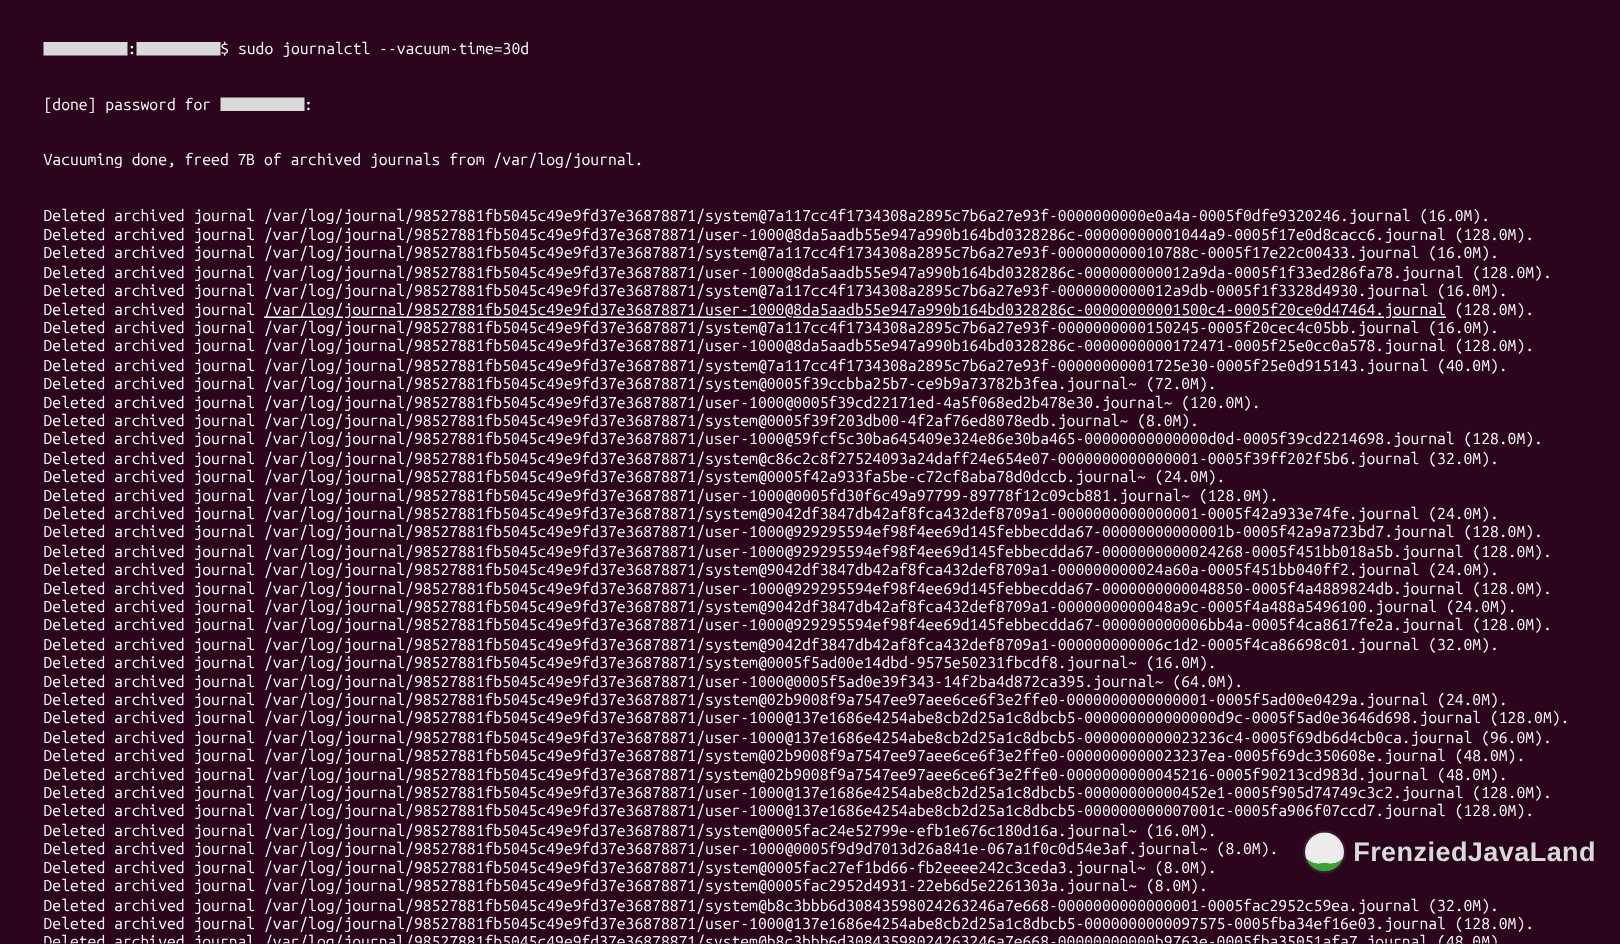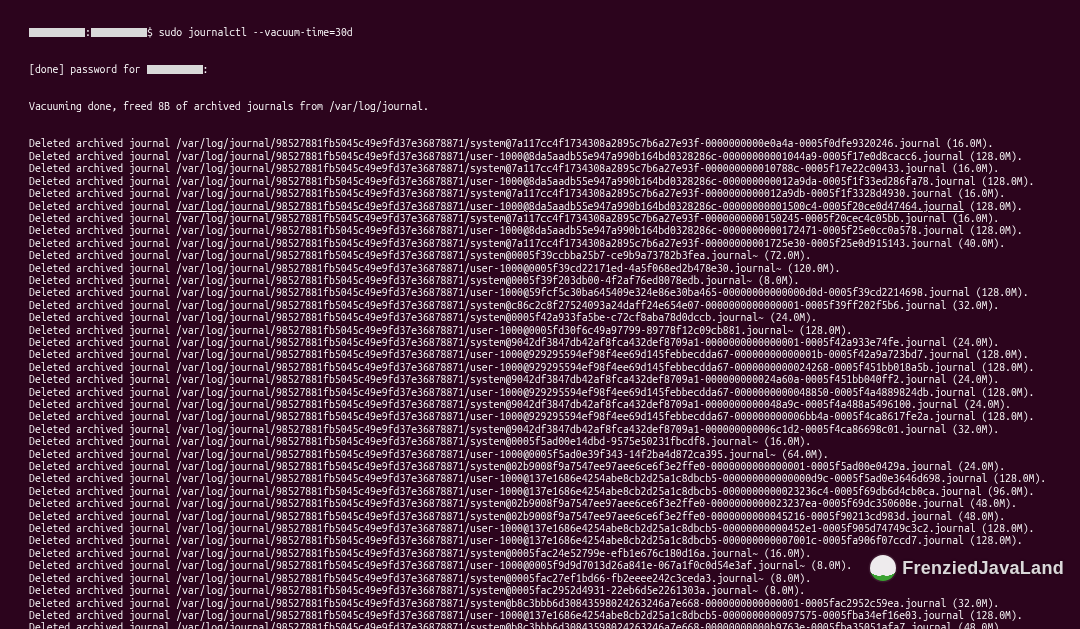--- a/index.html
+++ b/index.html
@@ -63,20 +63,20 @@
     text-shadow: 0 0 3px rgba(0,0,0,0.5);
     letter-spacing: 0.3px;
   }
 </style>
 </head>
 <body>
 
 <div class="term">
   <span class="line"><span class="redact"></span><span>:</span><span class="redact"></span><span class="prompt-sym">$ </span><span class="cmd">sudo journalctl --vacuum-time=30d</span></span>
   <span class="line"><span>[done] password for </span><span class="redact"></span><span>:</span></span>
-  <span class="line">Vacuuming done, freed 8B of archived journals from /var/log/journal.</span>
+  <span class="line">Vacuuming done, freed 7B of archived journals from /var/log/journal.</span>
   <div id="entries"><span class="line"><span>Deleted archived journal </span><span>/var/log/journal/98527881fb5045c49e9fd37e36878871/system@7a117cc4f1734308a2895c7b6a27e93f-0000000000e0a4a-0005f0dfe9320246.journal</span><span> (16.0M).</span></span><span class="line"><span>Deleted archived journal </span><span>/var/log/journal/98527881fb5045c49e9fd37e36878871/user-1000@8da5aadb55e947a990b164bd0328286c-00000000001044a9-0005f17e0d8cacc6.journal</span><span> (128.0M).</span></span><span class="line"><span>Deleted archived journal </span><span>/var/log/journal/98527881fb5045c49e9fd37e36878871/system@7a117cc4f1734308a2895c7b6a27e93f-000000000010788c-0005f17e22c00433.journal</span><span> (16.0M).</span></span><span class="line"><span>Deleted archived journal </span><span>/var/log/journal/98527881fb5045c49e9fd37e36878871/user-1000@8da5aadb55e947a990b164bd0328286c-000000000012a9da-0005f1f33ed286fa78.journal</span><span> (128.0M).</span></span><span class="line"><span>Deleted archived journal </span><span>/var/log/journal/98527881fb5045c49e9fd37e36878871/system@7a117cc4f1734308a2895c7b6a27e93f-0000000000012a9db-0005f1f3328d4930.journal</span><span> (16.0M).</span></span><span class="line"><span>Deleted archived journal </span><span class="underline">/var/log/journal/98527881fb5045c49e9fd37e36878871/user-1000@8da5aadb55e947a990b164bd0328286c-00000000001500c4-0005f20ce0d47464.journal</span><span> (128.0M).</span></span><span class="line"><span>Deleted archived journal </span><span>/var/log/journal/98527881fb5045c49e9fd37e36878871/system@7a117cc4f1734308a2895c7b6a27e93f-0000000000150245-0005f20cec4c05bb.journal</span><span> (16.0M).</span></span><span class="line"><span>Deleted archived journal </span><span>/var/log/journal/98527881fb5045c49e9fd37e36878871/user-1000@8da5aadb55e947a990b164bd0328286c-0000000000172471-0005f25e0cc0a578.journal</span><span> (128.0M).</span></span><span class="line"><span>Deleted archived journal </span><span>/var/log/journal/98527881fb5045c49e9fd37e36878871/system@7a117cc4f1734308a2895c7b6a27e93f-00000000001725e30-0005f25e0d915143.journal</span><span> (40.0M).</span></span><span class="line"><span>Deleted archived journal </span><span>/var/log/journal/98527881fb5045c49e9fd37e36878871/system@0005f39ccbba25b7-ce9b9a73782b3fea.journal~</span><span> (72.0M).</span></span><span class="line"><span>Deleted archived journal </span><span>/var/log/journal/98527881fb5045c49e9fd37e36878871/user-1000@0005f39cd22171ed-4a5f068ed2b478e30.journal~</span><span> (120.0M).</span></span><span class="line"><span>Deleted archived journal </span><span>/var/log/journal/98527881fb5045c49e9fd37e36878871/system@0005f39f203db00-4f2af76ed8078edb.journal~</span><span> (8.0M).</span></span><span class="line"><span>Deleted archived journal </span><span>/var/log/journal/98527881fb5045c49e9fd37e36878871/user-1000@59fcf5c30ba645409e324e86e30ba465-00000000000000d0d-0005f39cd2214698.journal</span><span> (128.0M).</span></span><span class="line"><span>Deleted archived journal </span><span>/var/log/journal/98527881fb5045c49e9fd37e36878871/system@c86c2c8f27524093a24daff24e654e07-0000000000000001-0005f39ff202f5b6.journal</span><span> (32.0M).</span></span><span class="line"><span>Deleted archived journal </span><span>/var/log/journal/98527881fb5045c49e9fd37e36878871/system@0005f42a933fa5be-c72cf8aba78d0dccb.journal~</span><span> (24.0M).</span></span><span class="line"><span>Deleted archived journal </span><span>/var/log/journal/98527881fb5045c49e9fd37e36878871/user-1000@0005fd30f6c49a97799-89778f12c09cb881.journal~</span><span> (128.0M).</span></span><span class="line"><span>Deleted archived journal </span><span>/var/log/journal/98527881fb5045c49e9fd37e36878871/system@9042df3847db42af8fca432def8709a1-0000000000000001-0005f42a933e74fe.journal</span><span> (24.0M).</span></span><span class="line"><span>Deleted archived journal </span><span>/var/log/journal/98527881fb5045c49e9fd37e36878871/user-1000@929295594ef98f4ee69d145febbecdda67-00000000000001b-0005f42a9a723bd7.journal</span><span> (128.0M).</span></span><span class="line"><span>Deleted archived journal </span><span>/var/log/journal/98527881fb5045c49e9fd37e36878871/user-1000@929295594ef98f4ee69d145febbecdda67-0000000000024268-0005f451bb018a5b.journal</span><span> (128.0M).</span></span><span class="line"><span>Deleted archived journal </span><span>/var/log/journal/98527881fb5045c49e9fd37e36878871/system@9042df3847db42af8fca432def8709a1-000000000024a60a-0005f451bb040ff2.journal</span><span> (24.0M).</span></span><span class="line"><span>Deleted archived journal </span><span>/var/log/journal/98527881fb5045c49e9fd37e36878871/user-1000@929295594ef98f4ee69d145febbecdda67-0000000000048850-0005f4a4889824db.journal</span><span> (128.0M).</span></span><span class="line"><span>Deleted archived journal </span><span>/var/log/journal/98527881fb5045c49e9fd37e36878871/system@9042df3847db42af8fca432def8709a1-0000000000048a9c-0005f4a488a5496100.journal</span><span> (24.0M).</span></span><span class="line"><span>Deleted archived journal </span><span>/var/log/journal/98527881fb5045c49e9fd37e36878871/user-1000@929295594ef98f4ee69d145febbecdda67-000000000006bb4a-0005f4ca8617fe2a.journal</span><span> (128.0M).</span></span><span class="line"><span>Deleted archived journal </span><span>/var/log/journal/98527881fb5045c49e9fd37e36878871/system@9042df3847db42af8fca432def8709a1-000000000006c1d2-0005f4ca86698c01.journal</span><span> (32.0M).</span></span><span class="line"><span>Deleted archived journal </span><span>/var/log/journal/98527881fb5045c49e9fd37e36878871/system@0005f5ad00e14dbd-9575e50231fbcdf8.journal~</span><span> (16.0M).</span></span><span class="line"><span>Deleted archived journal </span><span>/var/log/journal/98527881fb5045c49e9fd37e36878871/user-1000@0005f5ad0e39f343-14f2ba4d872ca395.journal~</span><span> (64.0M).</span></span><span class="line"><span>Deleted archived journal </span><span>/var/log/journal/98527881fb5045c49e9fd37e36878871/system@02b9008f9a7547ee97aee6ce6f3e2ffe0-0000000000000001-0005f5ad00e0429a.journal</span><span> (24.0M).</span></span><span class="line"><span>Deleted archived journal </span><span>/var/log/journal/98527881fb5045c49e9fd37e36878871/user-1000@137e1686e4254abe8cb2d25a1c8dbcb5-000000000000000d9c-0005f5ad0e3646d698.journal</span><span> (128.0M).</span></span><span class="line"><span>Deleted archived journal </span><span>/var/log/journal/98527881fb5045c49e9fd37e36878871/user-1000@137e1686e4254abe8cb2d25a1c8dbcb5-0000000000023236c4-0005f69db6d4cb0ca.journal</span><span> (96.0M).</span></span><span class="line"><span>Deleted archived journal </span><span>/var/log/journal/98527881fb5045c49e9fd37e36878871/system@02b9008f9a7547ee97aee6ce6f3e2ffe0-0000000000023237ea-0005f69dc350608e.journal</span><span> (48.0M).</span></span><span class="line"><span>Deleted archived journal </span><span>/var/log/journal/98527881fb5045c49e9fd37e36878871/system@02b9008f9a7547ee97aee6ce6f3e2ffe0-0000000000045216-0005f90213cd983d.journal</span><span> (48.0M).</span></span><span class="line"><span>Deleted archived journal </span><span>/var/log/journal/98527881fb5045c49e9fd37e36878871/user-1000@137e1686e4254abe8cb2d25a1c8dbcb5-00000000000452e1-0005f905d74749c3c2.journal</span><span> (128.0M).</span></span><span class="line"><span>Deleted archived journal </span><span>/var/log/journal/98527881fb5045c49e9fd37e36878871/user-1000@137e1686e4254abe8cb2d25a1c8dbcb5-000000000007001c-0005fa906f07ccd7.journal</span><span> (128.0M).</span></span><span class="line"><span>Deleted archived journal </span><span>/var/log/journal/98527881fb5045c49e9fd37e36878871/system@0005fac24e52799e-efb1e676c180d16a.journal~</span><span> (16.0M).</span></span><span class="line"><span>Deleted archived journal </span><span>/var/log/journal/98527881fb5045c49e9fd37e36878871/user-1000@0005f9d9d7013d26a841e-067a1f0c0d54e3af.journal~</span><span> (8.0M).</span></span><span class="line"><span>Deleted archived journal </span><span>/var/log/journal/98527881fb5045c49e9fd37e36878871/system@0005fac27ef1bd66-fb2eeee242c3ceda3.journal~</span><span> (8.0M).</span></span><span class="line"><span>Deleted archived journal </span><span>/var/log/journal/98527881fb5045c49e9fd37e36878871/system@0005fac2952d4931-22eb6d5e2261303a.journal~</span><span> (8.0M).</span></span><span class="line"><span>Deleted archived journal </span><span>/var/log/journal/98527881fb5045c49e9fd37e36878871/system@b8c3bbb6d30843598024263246a7e668-0000000000000001-0005fac2952c59ea.journal</span><span> (32.0M).</span></span><span class="line"><span>Deleted archived journal </span><span>/var/log/journal/98527881fb5045c49e9fd37e36878871/user-1000@137e1686e4254abe8cb2d25a1c8dbcb5-0000000000097575-0005fba34ef16e03.journal</span><span> (128.0M).</span></span><span class="line"><span>Deleted archived journal </span><span>/var/log/journal/98527881fb5045c49e9fd37e36878871/system@b8c3bbb6d30843598024263246a7e668-00000000000b9763e-0005fba35051afa7.journal</span><span> (48.0M).</span></span></div>
 </div>
 
 <div class="watermark">
   <div class="wicon"></div>
   <div class="wtext">FrenziedJavaLand</div>
 </div>
 
 </body></html>

